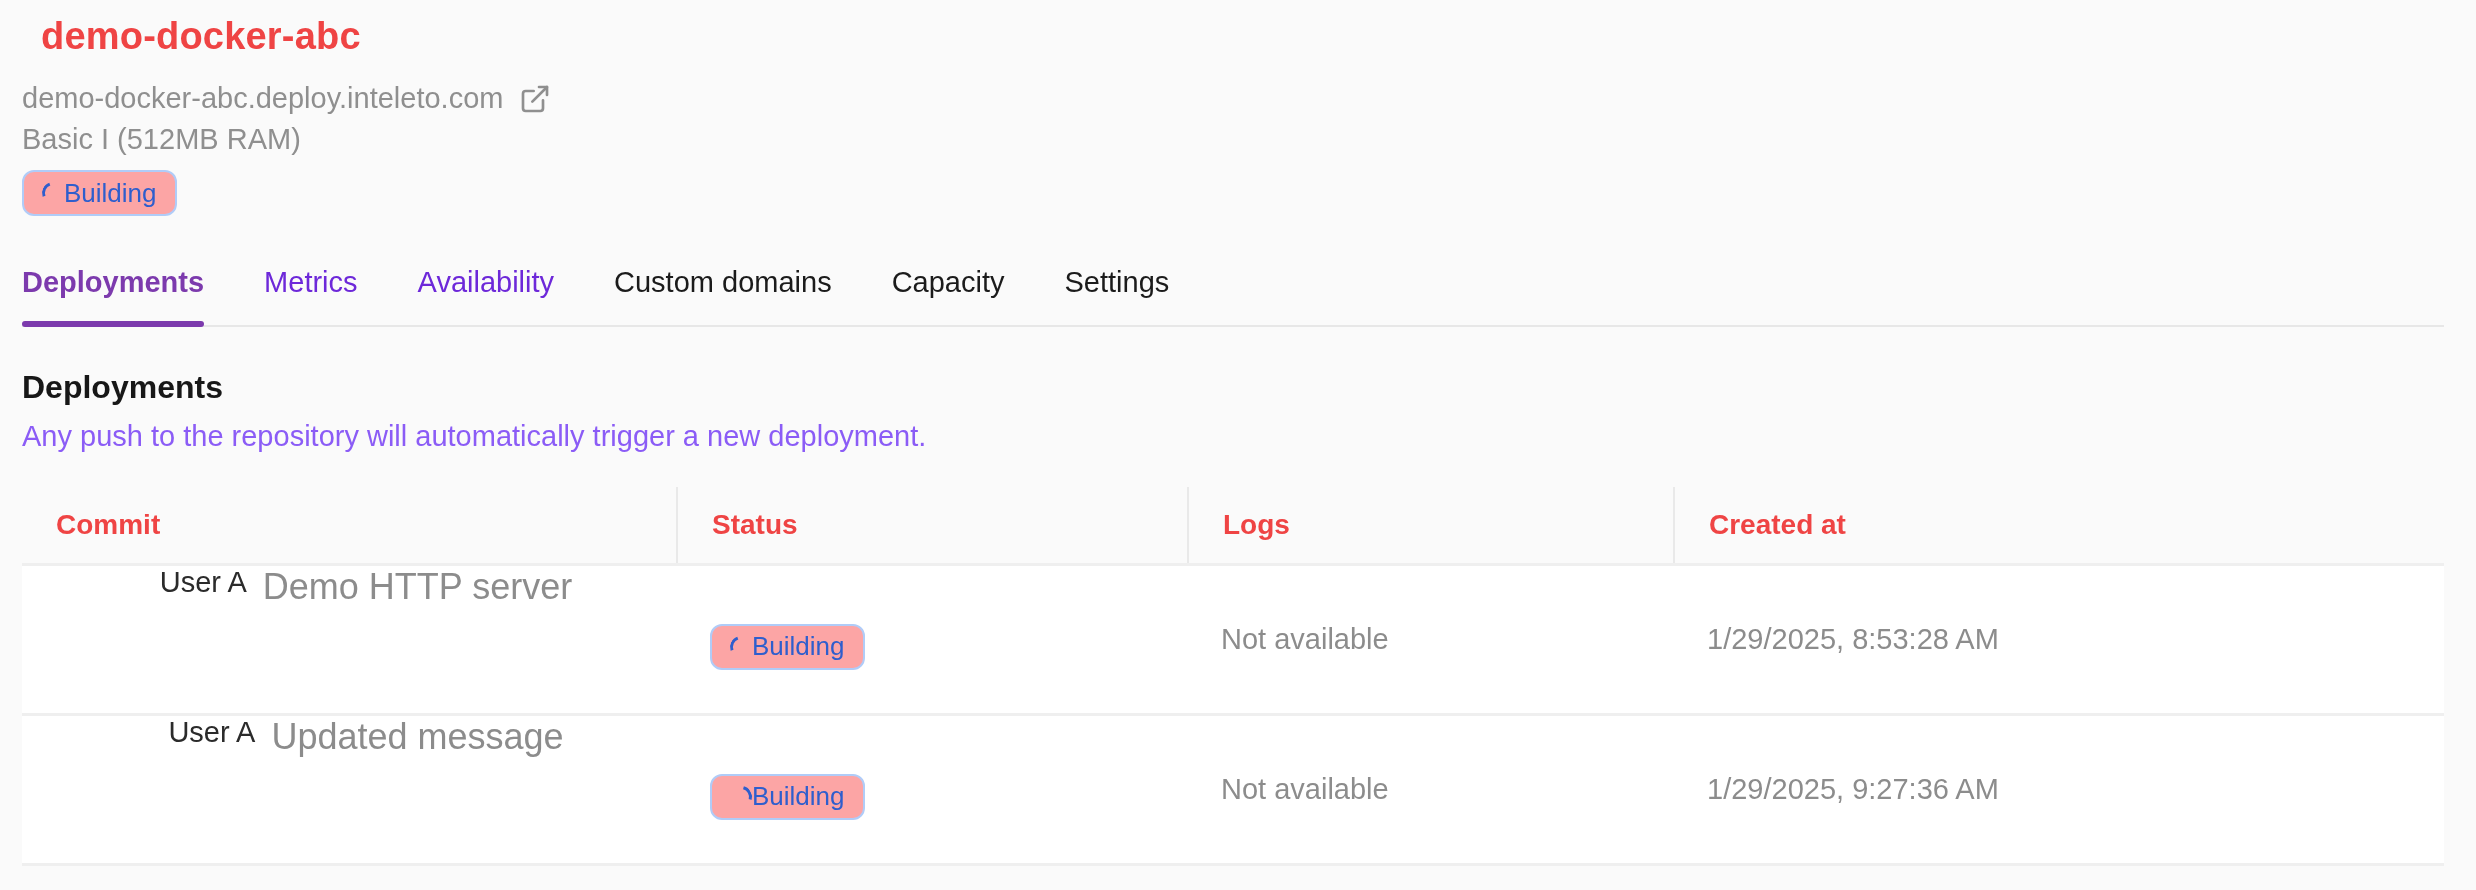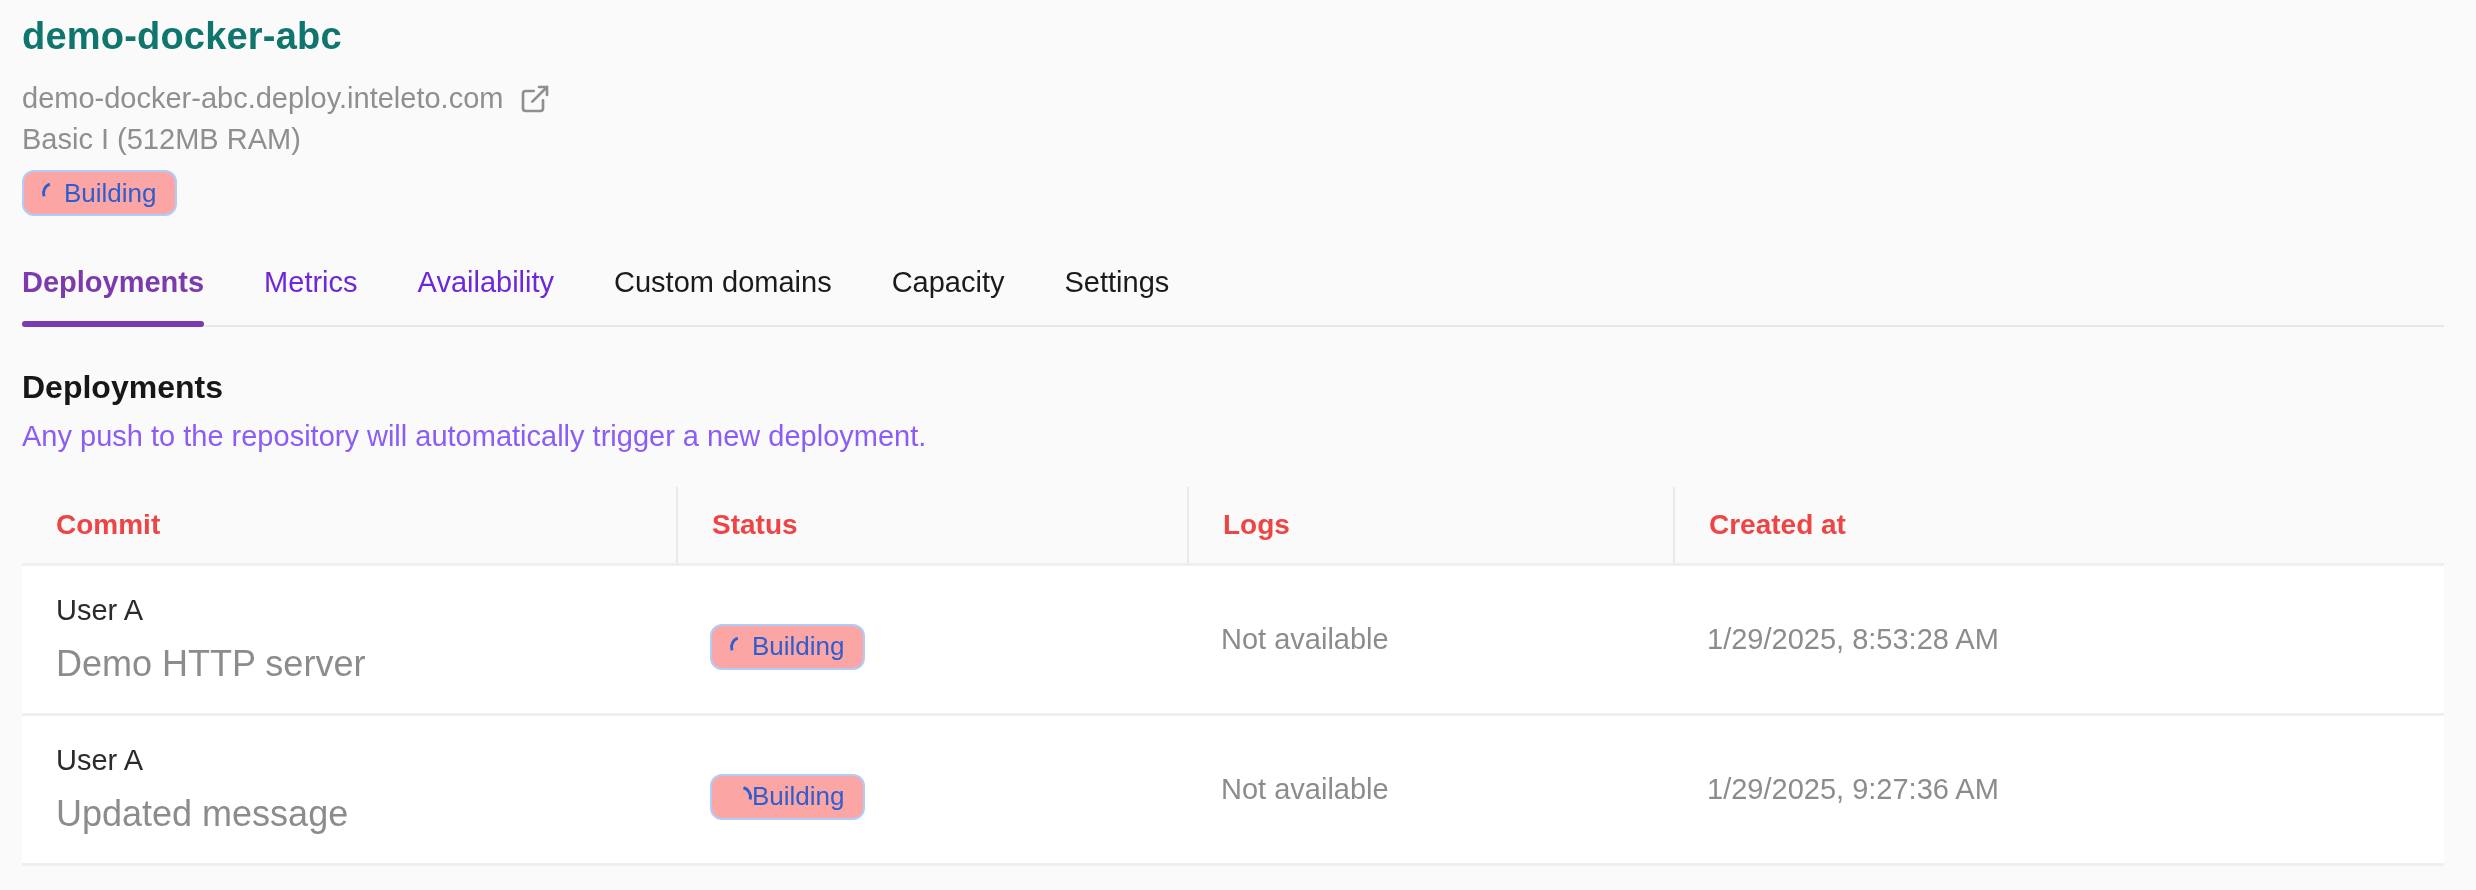--- a/index.html
+++ b/index.html
@@ -6,21 +6,21 @@
   html,body { width:2476px; height:890px; }
   body {
     background:#fafafa;
     font-family:"Liberation Sans", sans-serif;
     color:#1b1b1b;
     overflow:hidden;
   }
   .page { padding:12px 32px 0 22px; width:2476px; }
 
   
-  .app-title { font-size:38px; line-height:48px; font-weight:700; color:#0f766e; letter-spacing:0.2px; }
+  .app-title { font-size:38px; line-height:48px; font-weight:700; color:#ef4444; letter-spacing:0.2px;margin-left:19px; }
   .url-row { margin-top:22px; display:flex; align-items:center; gap:16px; }
   .app-url { font-size:29px; color:#8f8f8f; }
   .ext-icon { display:inline-flex; align-items:center; }
   .ext-icon svg { width:32px; height:32px; stroke:#8f8f8f; fill:none; stroke-width:2; stroke-linecap:round; stroke-linejoin:round; }
   .plan { margin-top:8px; font-size:29px; color:#8f8f8f; }
 
   .badge {
     margin-top:14px;
     display:inline-flex; align-items:center; gap:0;
     height:46px; padding:0 18px;
@@ -69,21 +69,21 @@
   .thead > div {
     display:flex; align-items:center;
     padding-left:34px;
     font-size:28px; font-weight:700; color:#ef4444;
   }
   .thead > div + div { border-left:2px solid #e9e9e9; }
 
   .tbody { border-top:3px solid #efefef; }
   .row { height:150px; background:#ffffff; border-bottom:3px solid #efefef; cursor:pointer; }
   .cell { display:flex; align-items:center; padding-left:34px; font-size:29px; color:#8c8c8c; }
-  .cell-commit { flex-direction:column; align-items:flex-start; justify-content:center; gap:16px; }
+  .cell-commit { align-items:flex-start; justify-content:center; gap:16px; }
   .commit-author { color:#2b2b2b; font-size:29px; }
   .commit-message { color:#8c8c8c; font-size:36px; }
 </style>
 </head>
 <body>
 
 <div class="page">
 
   <header>
     <h1 class="app-title">demo-docker-abc</h1>

